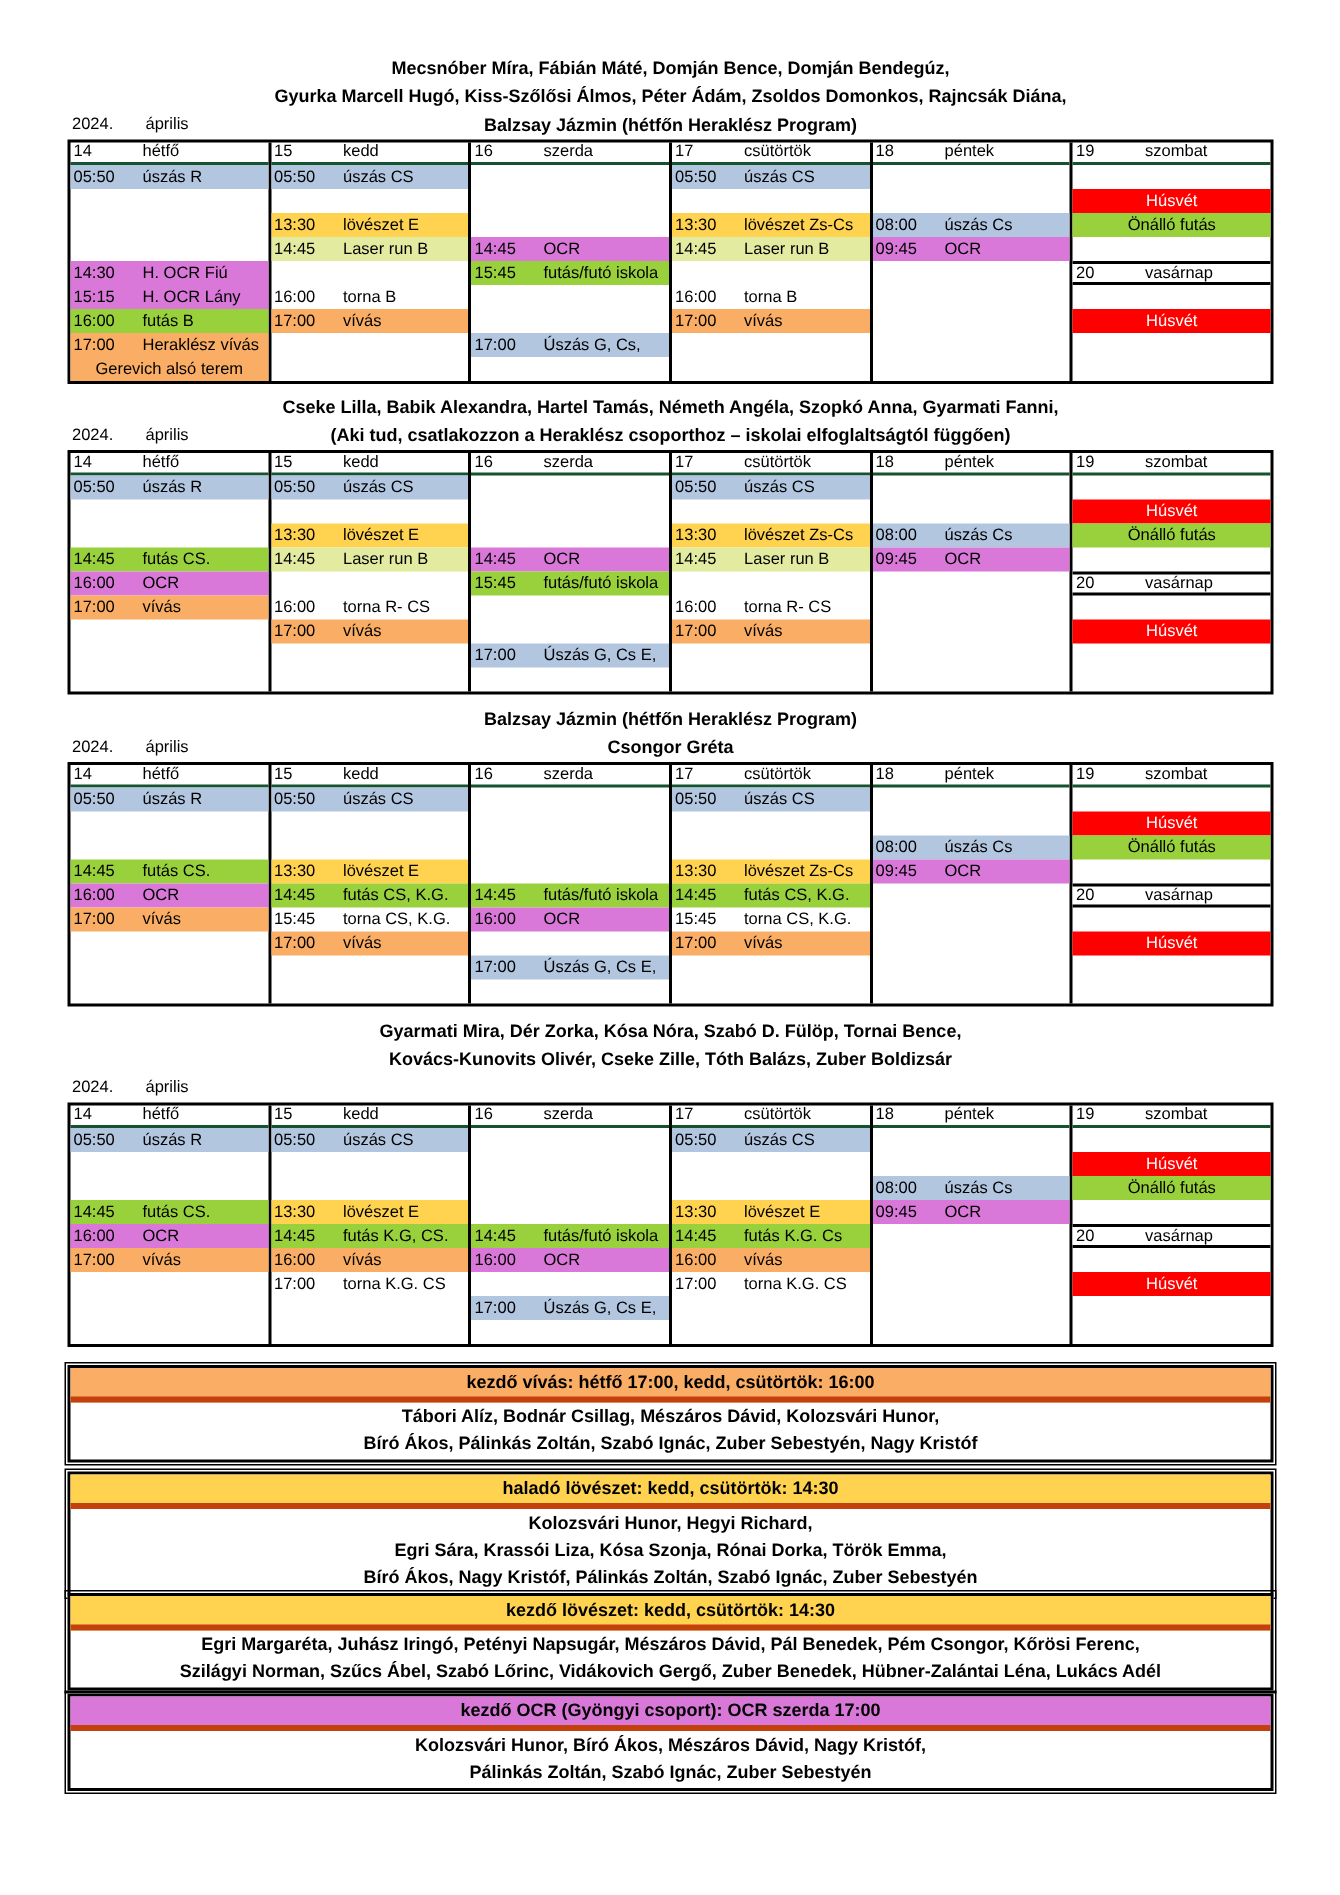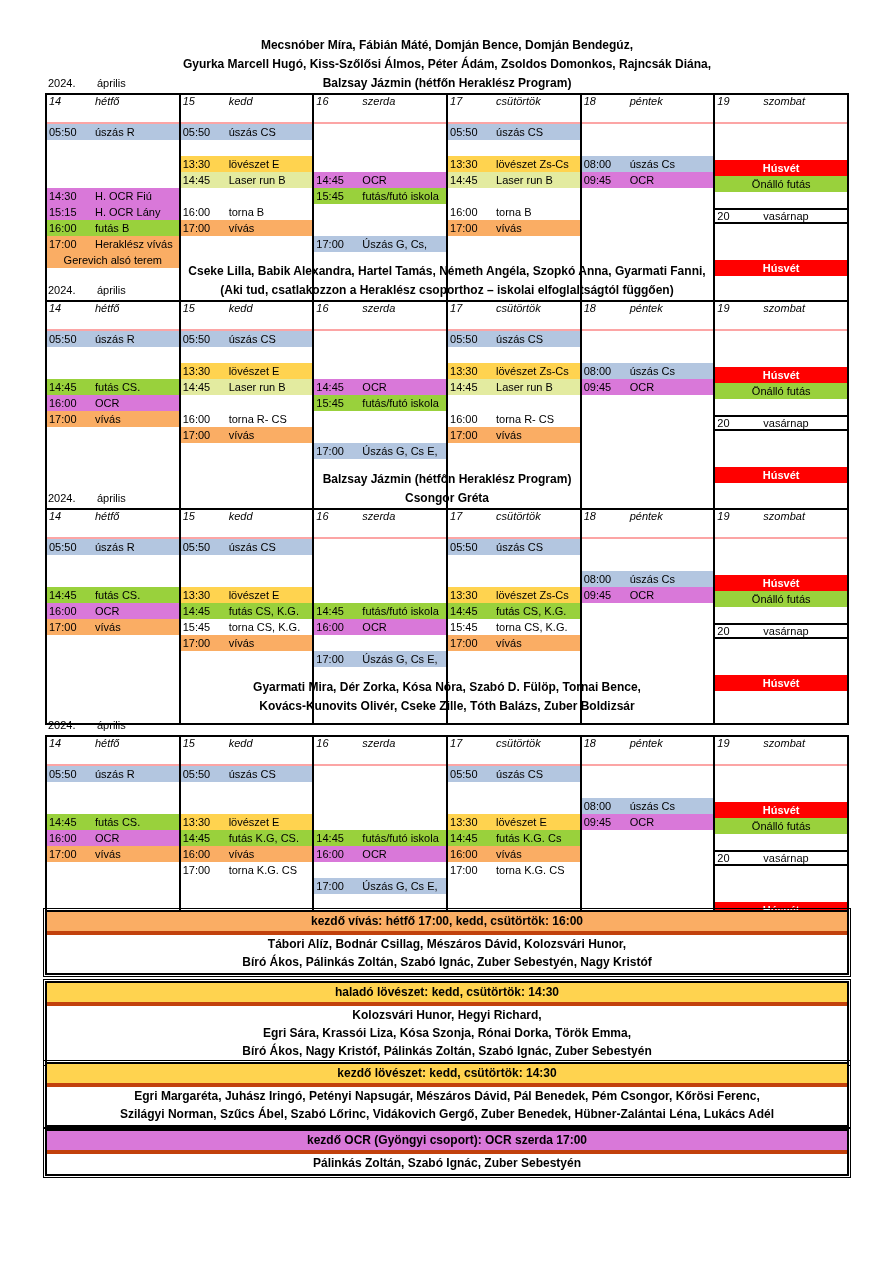--- a/index.html
+++ b/index.html
@@ -12,31 +12,31 @@
   
   .titles{position:absolute;left:45px;width:804px;text-align:center;
     font-weight:bold;font-size:12px;line-height:19px;white-space:nowrap;}
   .date-year{position:absolute;left:48px;font-size:11px;line-height:19px;}
   .date-month{position:absolute;left:97px;font-size:11px;line-height:19px;}
   
   .grid{position:absolute;left:45px;width:804px;display:flex;
     border:2px solid #000;box-sizing:border-box;background:#fff;}
   .col{flex:1 1 0;border-right:2px solid #000;box-sizing:border-box;min-width:0;}
   .col:last-child{border-right:none;}
-  .day-header{height:29px;border-bottom:2px solid #fca5a5;box-sizing:border-box;
-    position:relative;font-size:11px;line-height:13px;white-space:nowrap;overflow:hidden;font-style:italic;}
+  .day-header{height:15px;border-bottom:2px solid #14532d;box-sizing:border-box;
+    position:relative;font-size:11px;line-height:13px;white-space:nowrap;overflow:hidden;}
   .sun-header{height:16px;border-top:2px solid #000;border-bottom:2px solid #000;
     box-sizing:border-box;position:relative;font-size:11px;line-height:12px;
     white-space:nowrap;overflow:hidden;background:#fff;}
   .row{height:16px;position:relative;font-size:11px;line-height:16px;
     white-space:nowrap;overflow:hidden;}
   .t{position:absolute;left:2px;top:0;}
   .l{position:absolute;left:48px;top:0;}
   .lc{display:block;width:100%;text-align:center;}
-  .easter{font-weight:bold;color:#fff;margin-top:20px;}
+  .easter{font-weight:normal;color:#fff;}
   
   .block{position:absolute;left:45px;width:804px;border:2px solid #000;
     outline:1px solid #000;outline-offset:1px;
     box-sizing:border-box;background:#fff;text-align:center;
     font-weight:bold;font-size:12px;padding-bottom:2px;}
   .block-header{height:19px;line-height:19px;border-bottom:4px solid #c2410c;white-space:nowrap;}
   .block-line{line-height:18px;white-space:nowrap;}
 </style>
 </head>
 <body>
@@ -715,15 +715,16 @@
       <div class="block-line">Egri Sára, Krassói Liza, Kósa Szonja, Rónai Dorka, Török Emma,</div>
       <div class="block-line">Bíró Ákos, Nagy Kristóf, Pálinkás Zoltán, Szabó Ignác, Zuber Sebestyén</div>
     </div>
     <div class="block" style="top: 1062px;">
       <div class="block-header" style="background: rgb(255, 211, 79);">kezdő lövészet: kedd, csütörtök: 14:30</div>
       <div class="block-line">Egri Margaréta, Juhász Iringó, Petényi Napsugár, Mészáros Dávid, Pál Benedek, Pém Csongor, Kőrösi Ferenc,</div>
       <div class="block-line">Szilágyi Norman, Szűcs Ábel, Szabó Lőrinc, Vidákovich Gergő, Zuber Benedek, Hübner-Zalántai Léna, Lukács Adél</div>
     </div>
     <div class="block" style="top: 1129px;">
       <div class="block-header" style="background: rgb(217, 120, 217);">kezdő OCR (Gyöngyi csoport): OCR szerda 17:00</div>
+      <div class="block-line">Kolozsvári Hunor, Bíró Ákos, Mészáros Dávid, Nagy Kristóf,</div>
       <div class="block-line">Pálinkás Zoltán, Szabó Ignác, Zuber Sebestyén</div>
     </div>
   </div>
 
 </body></html>

